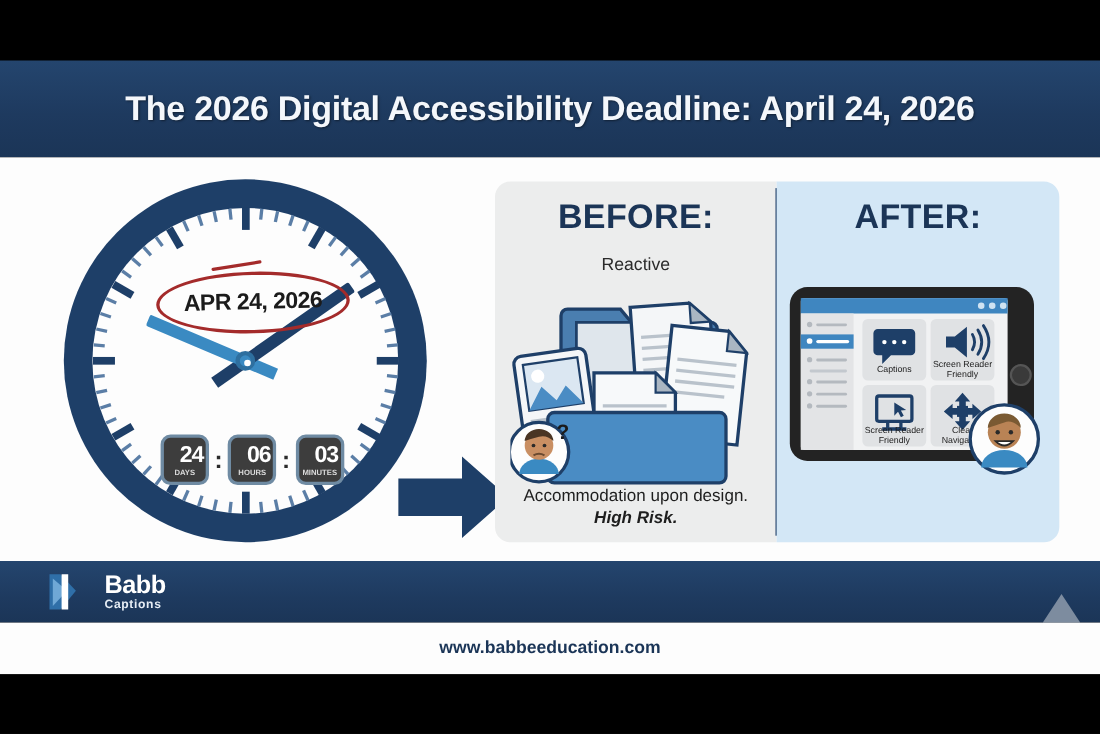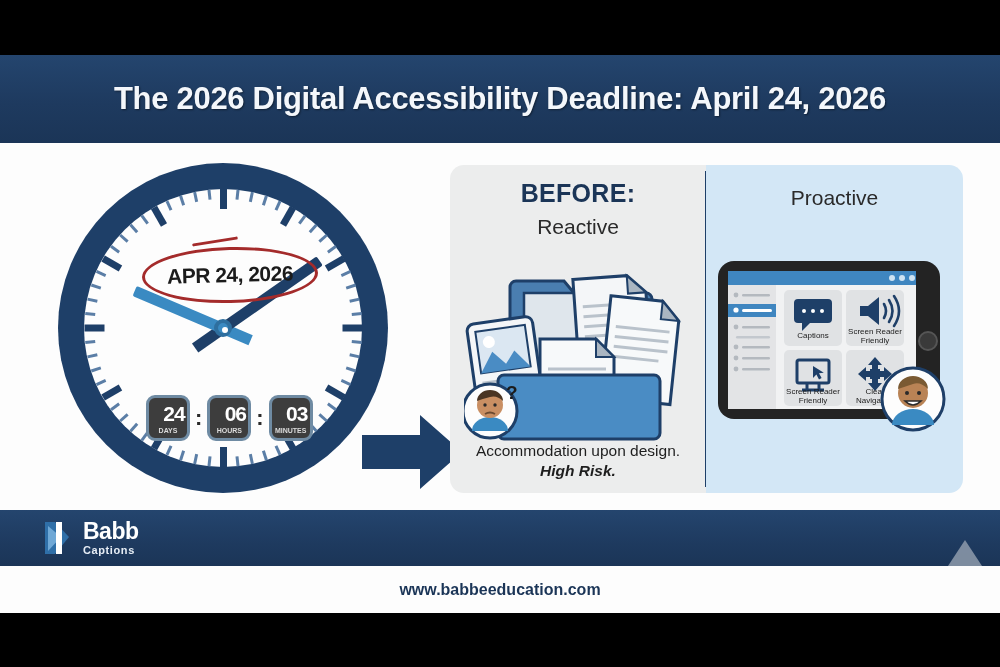--- a/index.html
+++ b/index.html
@@ -61,35 +61,35 @@
   .arrow{position:absolute;left:362px;top:266px;width:100px;height:86px;}
 
   
   .panel-before{position:absolute;left:450px;top:22px;width:256px;height:328px;
     background:#eceded;border-radius:14px 0 0 14px;}
   .panel-after{position:absolute;left:706px;top:22px;width:257px;height:328px;
     background:#d3e7f6;border-radius:0 14px 14px 0;}
   .divider{position:absolute;left:705px;top:28px;width:3px;height:316px;background:#1e3f68;}
 
   .p-head{position:absolute;left:0;right:0;top:14px;text-align:center;}
-  .p-head .big{display:block;font-size:25px;font-weight:bold;color:#1b3557;letter-spacing:0.3px;}
-  .p-head .sub{display:block;font-size:21px;color:#2a2a2a;margin-top:7px;}
+  .p-head .big{display:block;font-size:31px;font-weight:bold;color:#1b3557;letter-spacing:0.3px;}
+  .p-head .sub{display:block;font-size:16px;color:#2a2a2a;margin-top:17px;}
 
   .p-cap{position:absolute;left:10px;right:10px;bottom:12px;text-align:center;
     font-size:15.5px;color:#1e1e1e;line-height:1.28;}
   .p-cap b{font-weight:bold;font-style:italic;}
 
   .art-before{position:absolute;left:14px;top:88px;width:228px;height:190px;}
   .art-after{position:absolute;left:8px;top:92px;width:242px;height:180px;}
 
   
   .footer{position:absolute;left:0;top:510px;width:1000px;height:56px;
     background:linear-gradient(180deg,#24456e 0%,#1e3a5f 60%,#1b3557 100%);
     display:flex;align-items:center;}
-  .logo{margin-left:42px;display:flex;align-items:center;gap:7px;justify-content:center;}
+  .logo{margin-left:42px;display:flex;align-items:center;gap:19px;justify-content:center;}
   .logo-text{display:flex;flex-direction:column;line-height:1;}
   .logo-babb{color:#ffffff;font-size:23px;font-weight:bold;letter-spacing:-0.5px;}
   .logo-edu{color:#e6edf5;font-size:11px;font-weight:bold;letter-spacing:0.6px;margin-top:2px;}
   .footer-tag{color:#f2f6fb;font-size:20.5px;font-weight:bold;margin-left:24px;white-space:nowrap;
     text-shadow:1px 1px 2px rgba(0,0,0,.4);}
   .foot-tri{position:absolute;right:18px;top:30px;width:0;height:0;
     border-left:17px solid transparent;border-right:17px solid transparent;
     border-bottom:26px solid #8e9bab;opacity:.85;}
   .urlbar{position:absolute;left:0;top:566px;width:1000px;height:47px;background:#fdfdfd;
     display:flex;align-items:center;justify-content:center;}
@@ -282,21 +282,21 @@
 
       <div class="p-cap">
         <span>Accommodation upon design. </span><b>High Risk.</b>
       </div>
     </div>
 
     <div class="divider"></div>
 
     <div class="panel-after">
       <div class="p-head">
-        <span class="sub">Proactive</span>
+        <span class="big">AFTER:</span>
       </div>
 
       <div class="art-after">
         <svg width="242" height="180" viewBox="0 0 242 180">
           <rect x="4" y="4" width="222" height="158" rx="16" fill="#232323"></rect>
           <rect x="14" y="14" width="188" height="138" rx="3" fill="#f1f2f3"></rect>
           <rect x="14" y="14" width="188" height="14" fill="#3f86c0"></rect>
           <circle cx="178" cy="21" r="3" fill="#cfe3f2"></circle>
           <circle cx="188" cy="21" r="3" fill="#cfe3f2"></circle>
           <circle cx="198" cy="21" r="3" fill="#cfe3f2"></circle>

